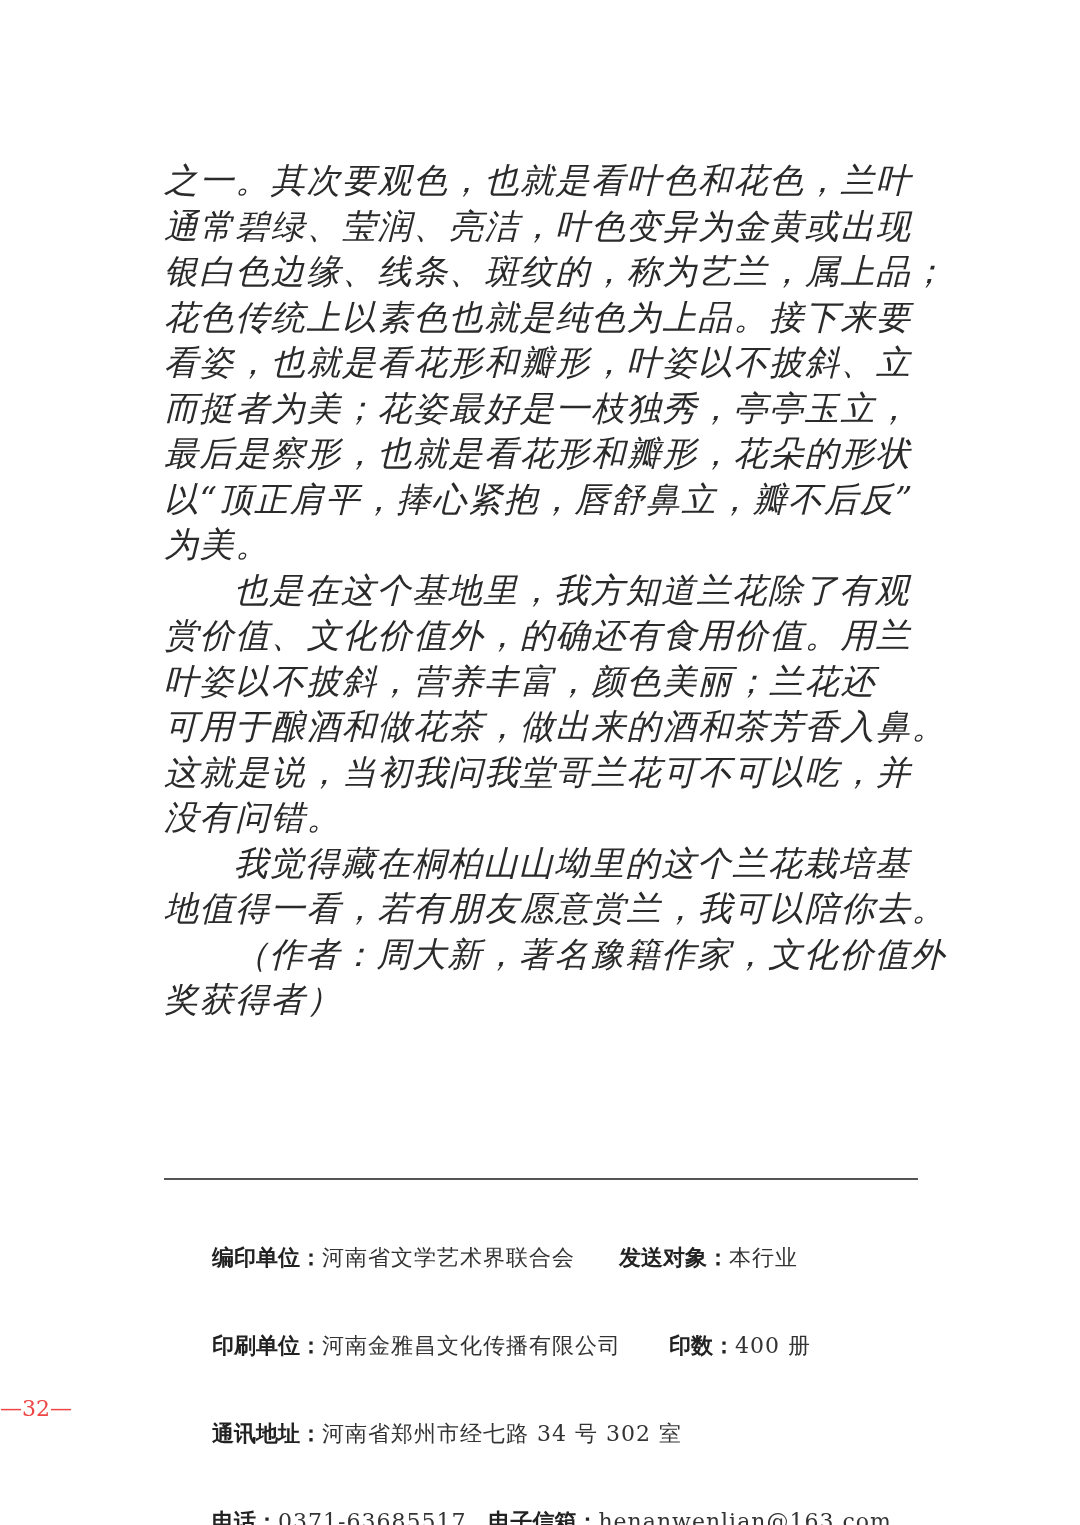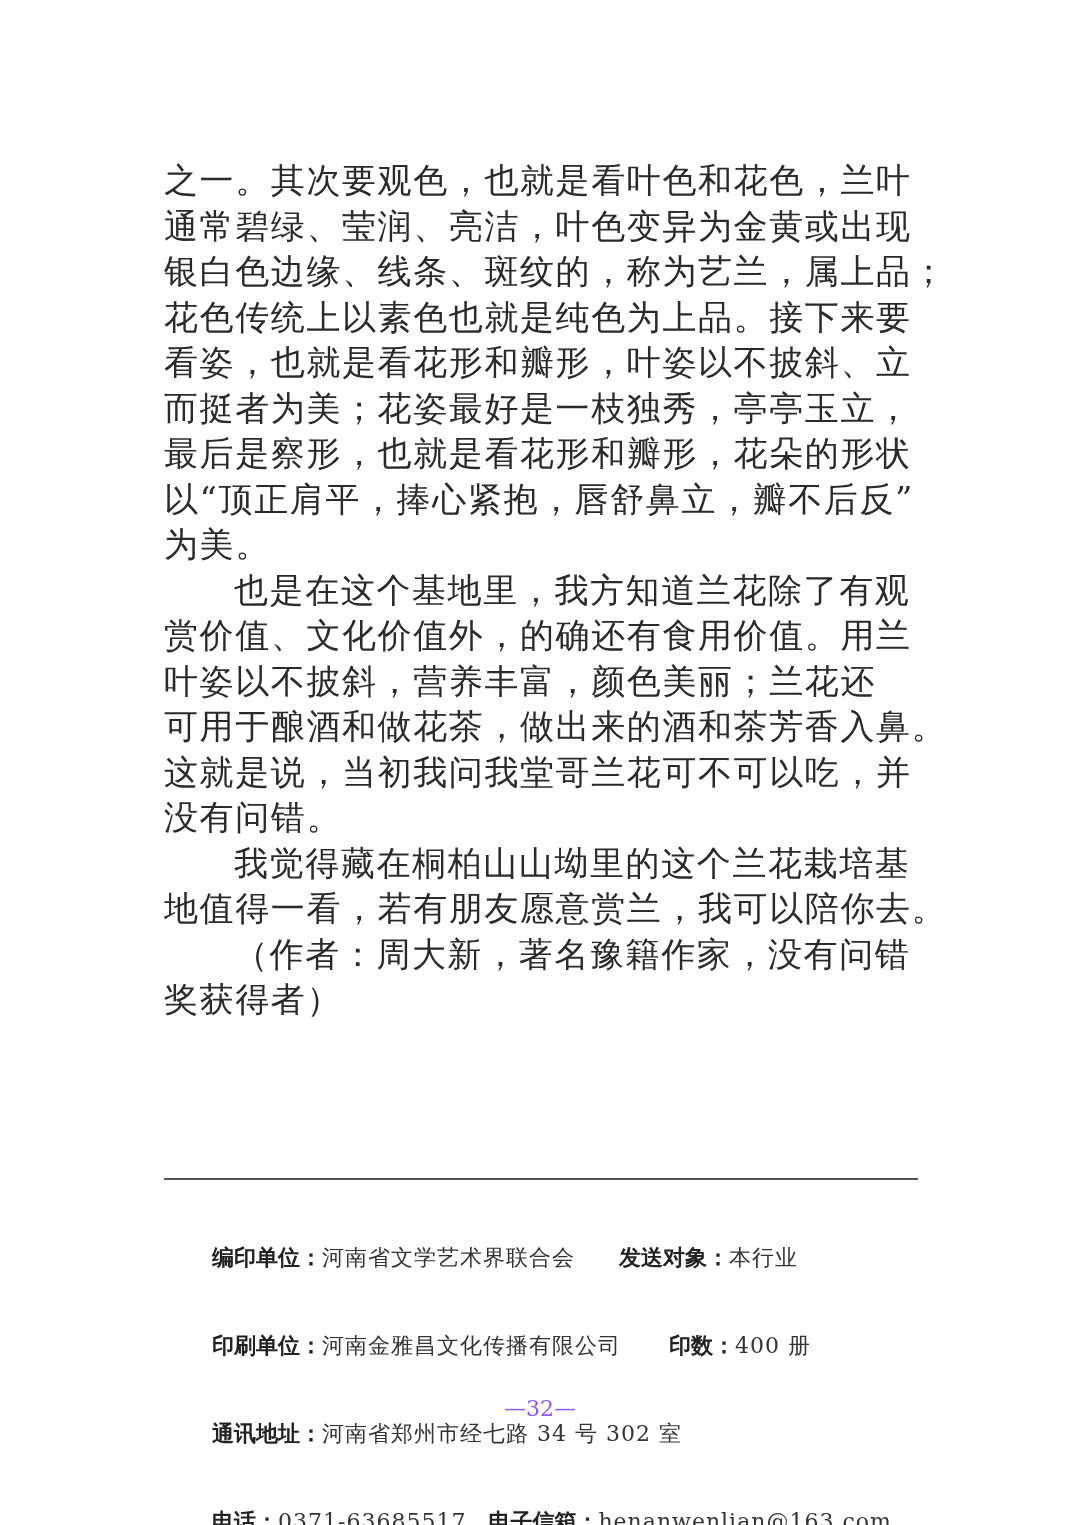--- a/index.html
+++ b/index.html
@@ -3,32 +3,32 @@
 <meta charset="utf-8">
 <style>
   html, body { margin:0; padding:0; }
   body {
     width:1080px; height:1525px; background:#ffffff; position:relative; overflow:hidden;
     font-family: "DejaVu Serif", "Liberation Serif", serif; color:#222;
   }
   .body-text { position:absolute; left:164px; top:158px; width:756px; }
   .line {
     height:45.5px; line-height:45.5px; font-size:34px; white-space:nowrap;
-    letter-spacing:1.6px; color:#2a2a2a;
+    letter-spacing:1.6px; color:#2a2a2a;font-style:italic;
   }
   .line.indent { padding-left:70px; }
   .divider { position:absolute; left:164px; top:1178px; width:754px; height:2px; background:#555; }
   .colophon { position:absolute; left:212px; top:1190px; width:700px; }
   .crow { height:40px; line-height:40px; font-size:22px; white-space:nowrap; color:#333;margin-top:48px; }
   .lbl { font-family:"DejaVu Sans", "Liberation Sans", sans-serif; font-weight:bold; color:#222; }
   .val { font-family:"DejaVu Serif", "Liberation Serif", serif; letter-spacing:1px; }
   .gap1 { display:inline-block; width:44px; }
   .gap2 { display:inline-block; width:48px; }
   .gap3 { display:inline-block; width:22px; }
-  .pageno { position:absolute; left:0; width:1080px; top:1396px; text-align:center; font-size:22px; color:#8b5cf6; }
+  .pageno { position:absolute; left:0; width:1080px; top:1396px; text-align:left; font-size:22px; color:#ef4444; }
 </style>
 </head>
 <body>
 
 <div class="body-text">
   <div class="line">之一。其次要观色，也就是看叶色和花色，兰叶</div>
   <div class="line">通常碧绿、莹润、亮洁，叶色变异为金黄或出现</div>
   <div class="line">银白色边缘、线条、斑纹的，称为艺兰，属上品；</div>
   <div class="line">花色传统上以素色也就是纯色为上品。接下来要</div>
   <div class="line">看姿，也就是看花形和瓣形，叶姿以不披斜、立</div>
@@ -37,21 +37,21 @@
   <div class="line">以“顶正肩平，捧心紧抱，唇舒鼻立，瓣不后反”</div>
   <div class="line">为美。</div>
   <div class="line indent">也是在这个基地里，我方知道兰花除了有观</div>
   <div class="line">赏价值、文化价值外，的确还有食用价值。用兰</div>
   <div class="line">叶姿以不披斜，营养丰富，颜色美丽；兰花还</div>
   <div class="line">可用于酿酒和做花茶，做出来的酒和茶芳香入鼻。</div>
   <div class="line">这就是说，当初我问我堂哥兰花可不可以吃，并</div>
   <div class="line">没有问错。</div>
   <div class="line indent">我觉得藏在桐柏山山坳里的这个兰花栽培基</div>
   <div class="line">地值得一看，若有朋友愿意赏兰，我可以陪你去。</div>
-  <div class="line indent">（作者：周大新，著名豫籍作家，没有问错</div>
+  <div class="line indent">（作者：周大新，著名豫籍作家，文化价值外</div>
   <div class="line">奖获得者）</div>
 </div>
 
 <div class="divider"></div>
 
 <div class="colophon">
   <div class="crow">
     <span class="lbl">编印单位：</span><span class="val">河南省文学艺术界联合会</span><span class="gap1"></span><span class="lbl">发送对象：</span><span class="val">本行业</span>
   </div>
   <div class="crow">

